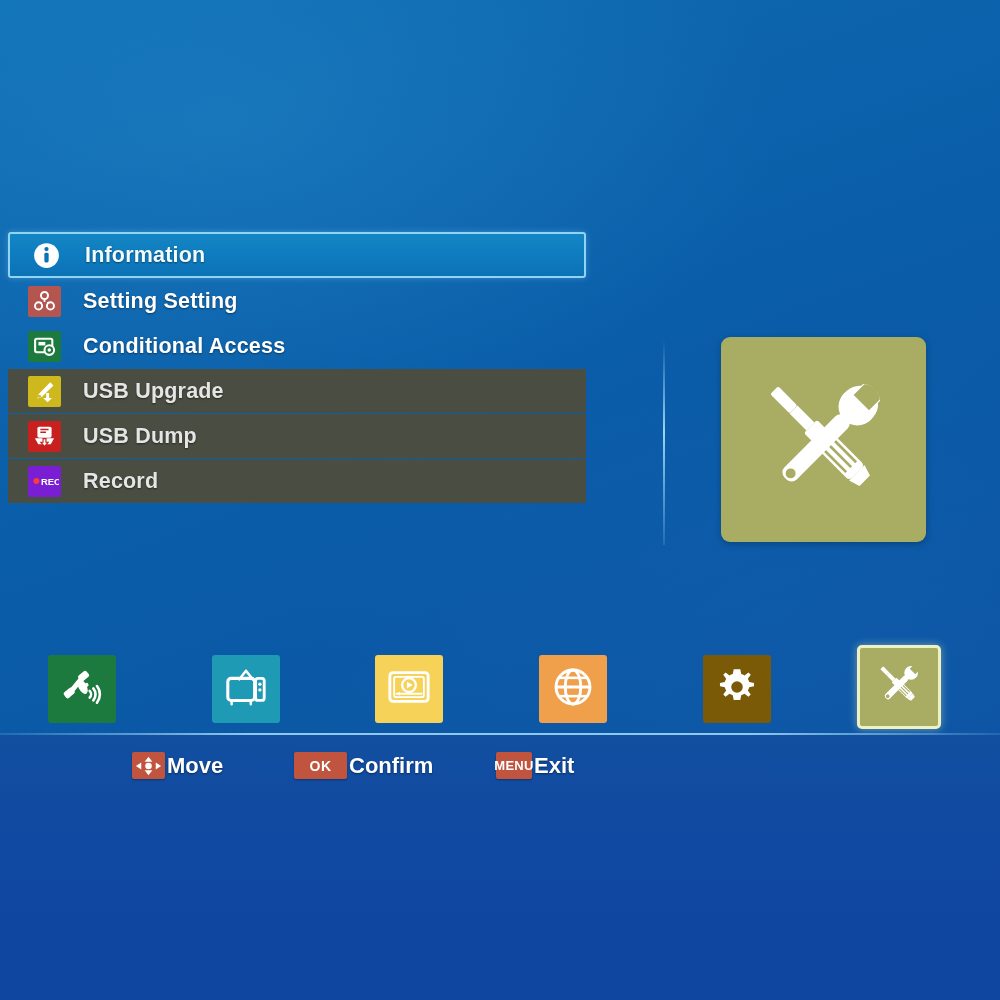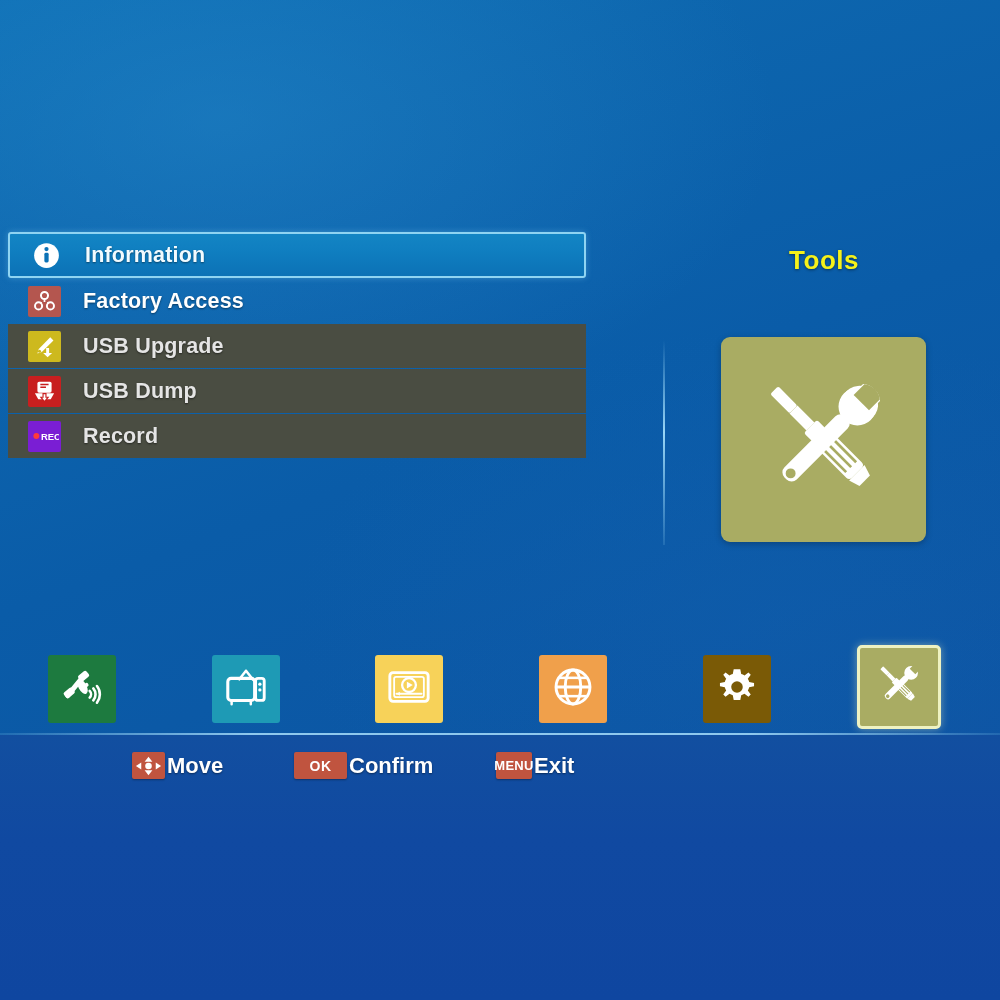--- a/index.html
+++ b/index.html
@@ -230,23 +230,36 @@
       <div class="row-icon">
         <div class="tile" style="background:#b4564f;">
           <svg width="25" height="25" viewBox="0 0 24 24">
             <circle cx="12" cy="6.2" r="3.4" fill="none" stroke="#ffffff" stroke-width="1.9"></circle>
             <circle cx="6.3" cy="16.2" r="3.4" fill="none" stroke="#ffffff" stroke-width="1.9"></circle>
             <circle cx="17.7" cy="16.2" r="3.4" fill="none" stroke="#ffffff" stroke-width="1.9"></circle>
             <path d="M12 9.6 L12 12.4 M9.3 13.6 L7.9 13.0 M14.7 13.6 L16.1 13.0" stroke="#ffffff" stroke-width="1.7" fill="none"></path>
           </svg>
         </div>
       </div>
-      <div class="row-label">Factory Access</div>
-    </div>
-
+      <div class="row-label">Setting Setting</div>
+    </div>
+
+    <div class="menu-row normal">
+      <div class="row-icon">
+        <div class="tile" style="background:#1d7a3f;">
+          <svg width="25" height="25" viewBox="0 0 24 24">
+            <rect x="3" y="4.5" width="16.5" height="13" rx="1.6" fill="none" stroke="#ffffff" stroke-width="2"></rect>
+            <rect x="6.2" y="7.6" width="6.6" height="3.4" fill="#ffffff"></rect>
+            <circle cx="16.6" cy="15.4" r="4.6" fill="#1d7a3f" stroke="#ffffff" stroke-width="2"></circle>
+            <circle cx="16.6" cy="15.4" r="1.7" fill="#ffffff"></circle>
+          </svg>
+        </div>
+      </div>
+      <div class="row-label">Conditional Access</div>
+    </div>
 
     <div class="menu-row disabled">
       <div class="row-icon">
         <div class="tile" style="background:#cdb91e;">
           <svg width="25" height="25" viewBox="0 0 24 24">
             <path d="M17.5 3.2 L20.6 6.3 L9.4 17.3 L5.2 18.6 L6.5 14.5 Z" fill="#ffffff"></path>
             <circle cx="7.2" cy="16.6" r="1.5" fill="#cdb91e"></circle>
             <path d="M16.4 13.4 L16.4 18.2 L19.3 18.2 L15.0 22.4 L10.7 18.2 L13.6 18.2 L13.6 13.4 Z" fill="#ffffff"></path>
           </svg>
         </div>
@@ -277,21 +290,20 @@
           </svg>
         </div>
       </div>
       <div class="row-label">Record</div>
     </div>
 
   </div>
 
   <div id="divider"></div>
 
-  <div id="tools-title">Tools</div>
 
   <div id="tools-big-icon">
     <svg width="160" height="160" viewBox="0 0 100 100">
 
       <g transform="rotate(-45 50 50)">
         <rect x="46.5" y="6" width="7" height="17" rx="1.2" fill="#ffffff"></rect>
         <path d="M46.5 23 L53.5 23 L53.5 38 L46.5 38 Z" fill="#ffffff"></path>
         <rect x="44.2" y="38" width="11.6" height="8" rx="1.5" fill="#ffffff"></rect>
         <rect x="43.2" y="46" width="13.6" height="33" rx="2.5" fill="#ffffff"></rect>
         <path d="M45.6 52 L45.6 74 M50 52 L50 74 M54.4 52 L54.4 74" stroke="#a9ac63" stroke-width="1.7"></path>

